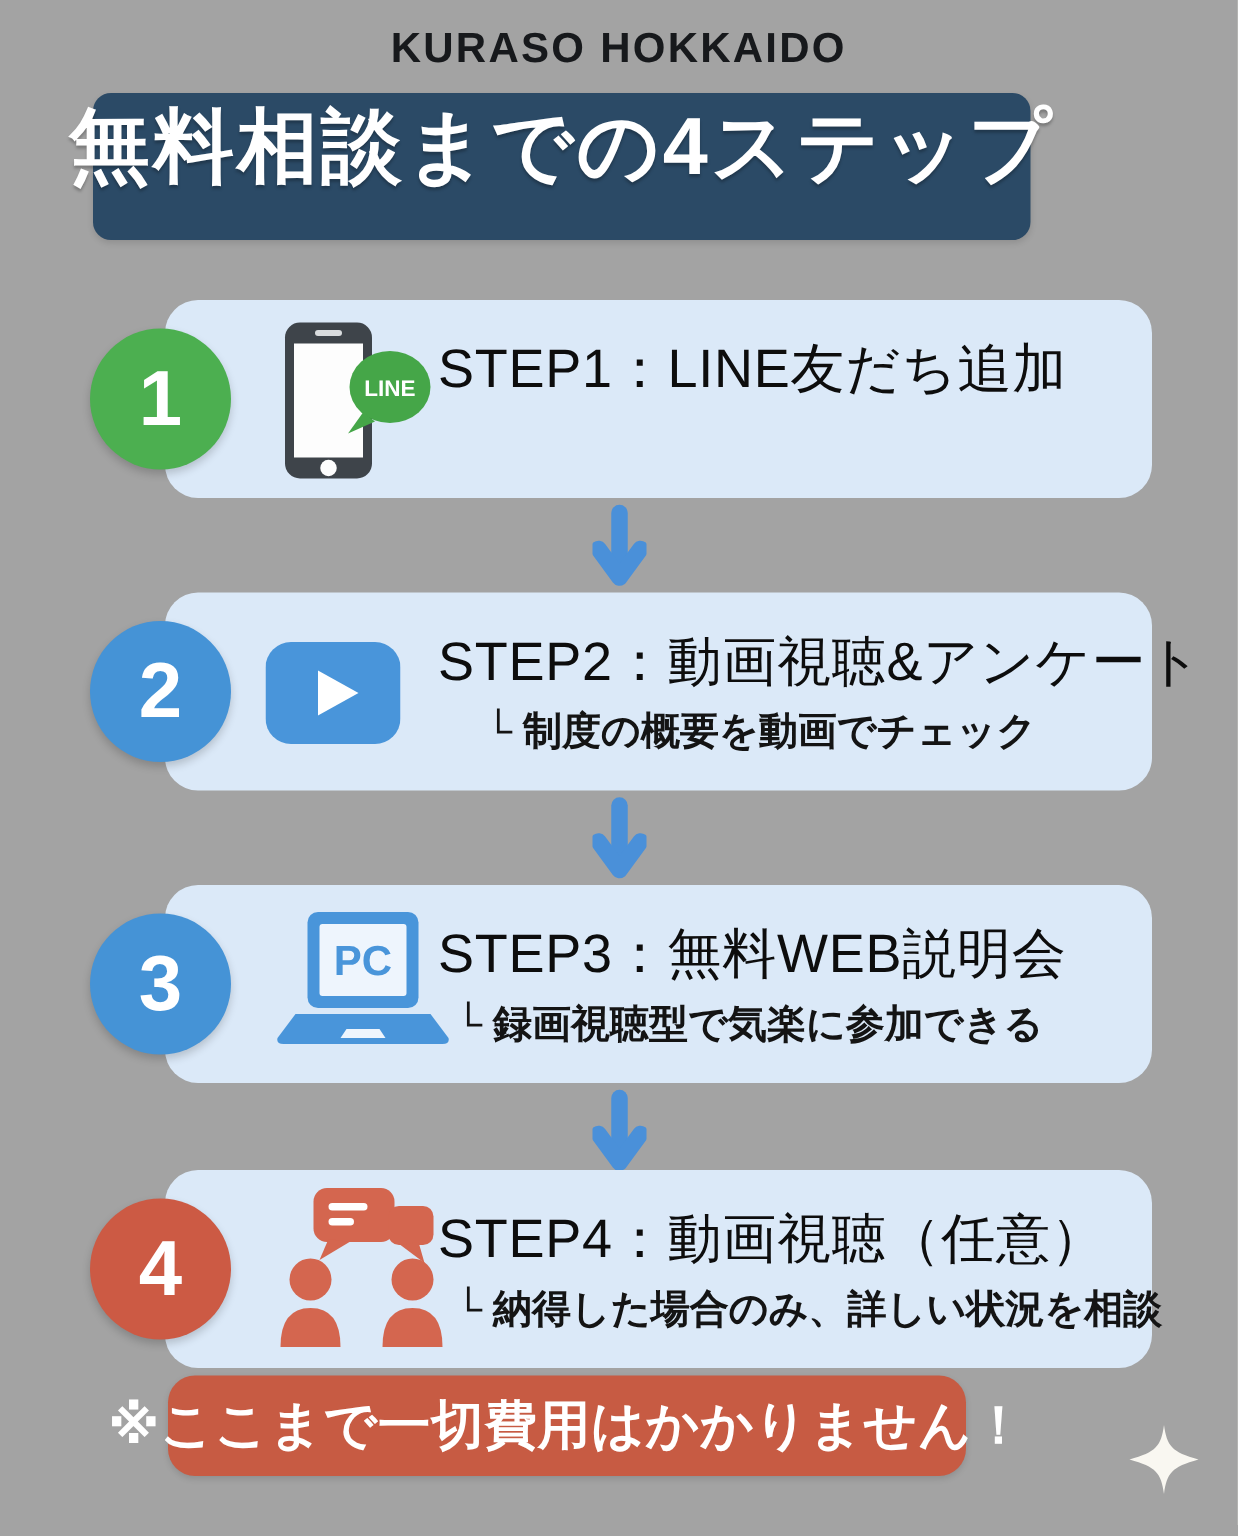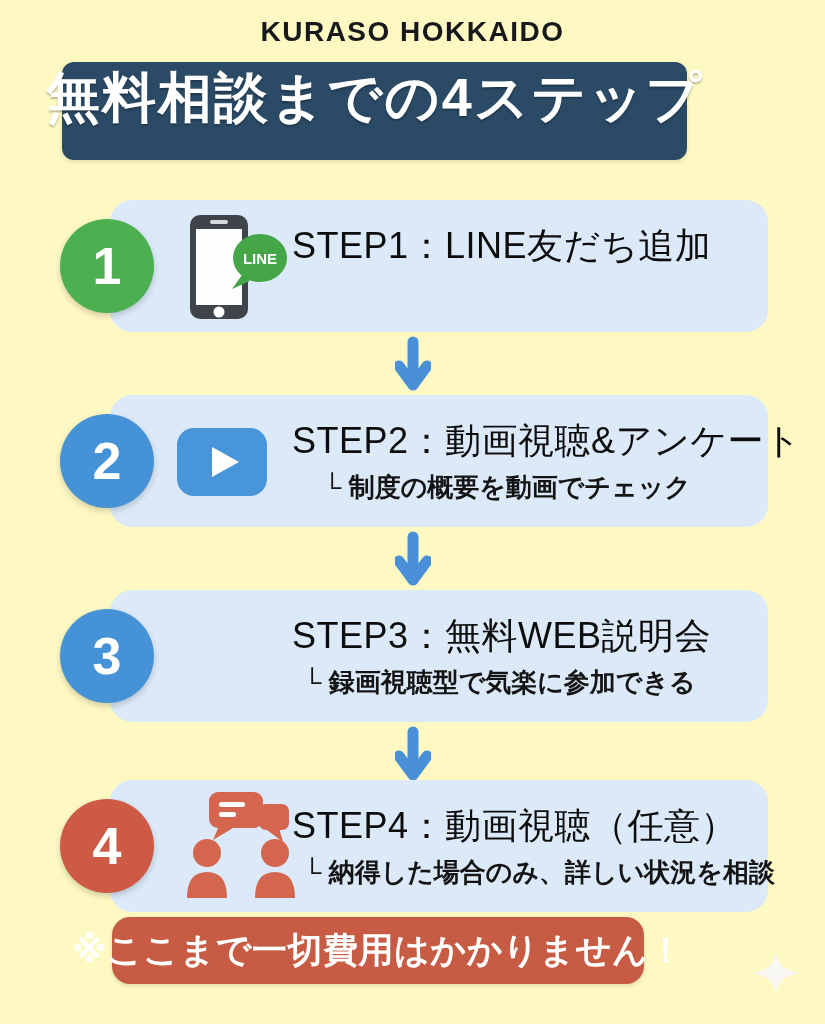--- a/index.html
+++ b/index.html
@@ -4,21 +4,21 @@
 <style>
   html,body{margin:0;padding:0;}
   body{
     font-family:"Liberation Sans","DejaVu Sans",sans-serif;
     background:#e8e5de;
   }
   .canvas{
     position:relative;
     width:825px;height:1024px;
     margin:0 auto;
-    background:#fef9c3;
+    background:#a3a3a3;
     overflow:hidden;
   }
   .brand{
     position:absolute;left:0;top:16px;width:825px;
     text-align:center;
     font-size:28px;font-weight:800;color:#17191c;
     letter-spacing:1.5px;
   }
   .main-banner{
     position:absolute;left:62px;top:62px;width:625px;height:98px;
@@ -114,20 +114,29 @@
 
   <div class="flow-arrow" style="top:531px;">
     <svg width="36" height="56" viewBox="0 0 36 56">
       <line x1="18" y1="6" x2="18" y2="42" stroke="#4a90d9" stroke-width="11" stroke-linecap="round"></line>
       <polyline points="4,30 18,49 32,30" fill="none" stroke="#4a90d9" stroke-width="11" stroke-linecap="round" stroke-linejoin="round"></polyline>
     </svg>
   </div>
 
   <div class="step-card" style="top:590px;"></div>
   <div class="step-circle" style="top: 609px; background: rgb(69, 147, 214);">3</div>
+  <div class="step-icon" style="left:183px;top:608px;">
+    <svg width="118" height="92" viewBox="0 0 118 92">
+      <rect x="22" y="0" width="74" height="64" rx="7" fill="#4995da"></rect>
+      <rect x="30" y="8" width="58" height="48" rx="2" fill="#eef5fd"></rect>
+      <text x="59" y="42" text-anchor="middle" font-size="28" font-weight="bold" fill="#4995da" font-family="Liberation Sans, sans-serif">PC</text>
+      <path d="M14 68 L104 68 L116 84 Q117 88 112 88 L6 88 Q1 88 2 84 Z" fill="#4995da"></path>
+      <path d="M48 78 L70 78 L74 84 L44 84 Z" fill="#eef5fd"></path>
+    </svg>
+  </div>
   <div class="step-title" style="top:612px;">STEP3：無料WEB説明会</div>
   <div class="step-subtitle" style="top:665px;">└ 録画視聴型で気楽に参加できる</div>
 
   <div class="flow-arrow" style="top:726px;">
     <svg width="36" height="56" viewBox="0 0 36 56">
       <line x1="18" y1="6" x2="18" y2="42" stroke="#4a90d9" stroke-width="11" stroke-linecap="round"></line>
       <polyline points="4,30 18,49 32,30" fill="none" stroke="#4a90d9" stroke-width="11" stroke-linecap="round" stroke-linejoin="round"></polyline>
     </svg>
   </div>
 

